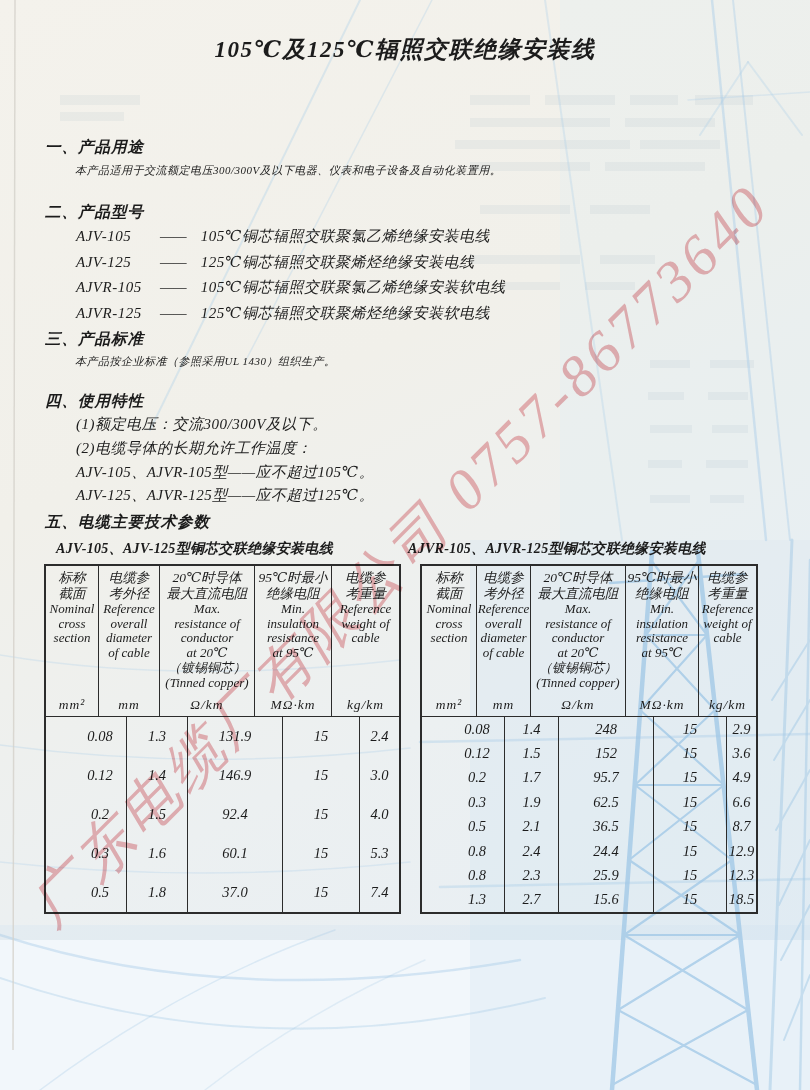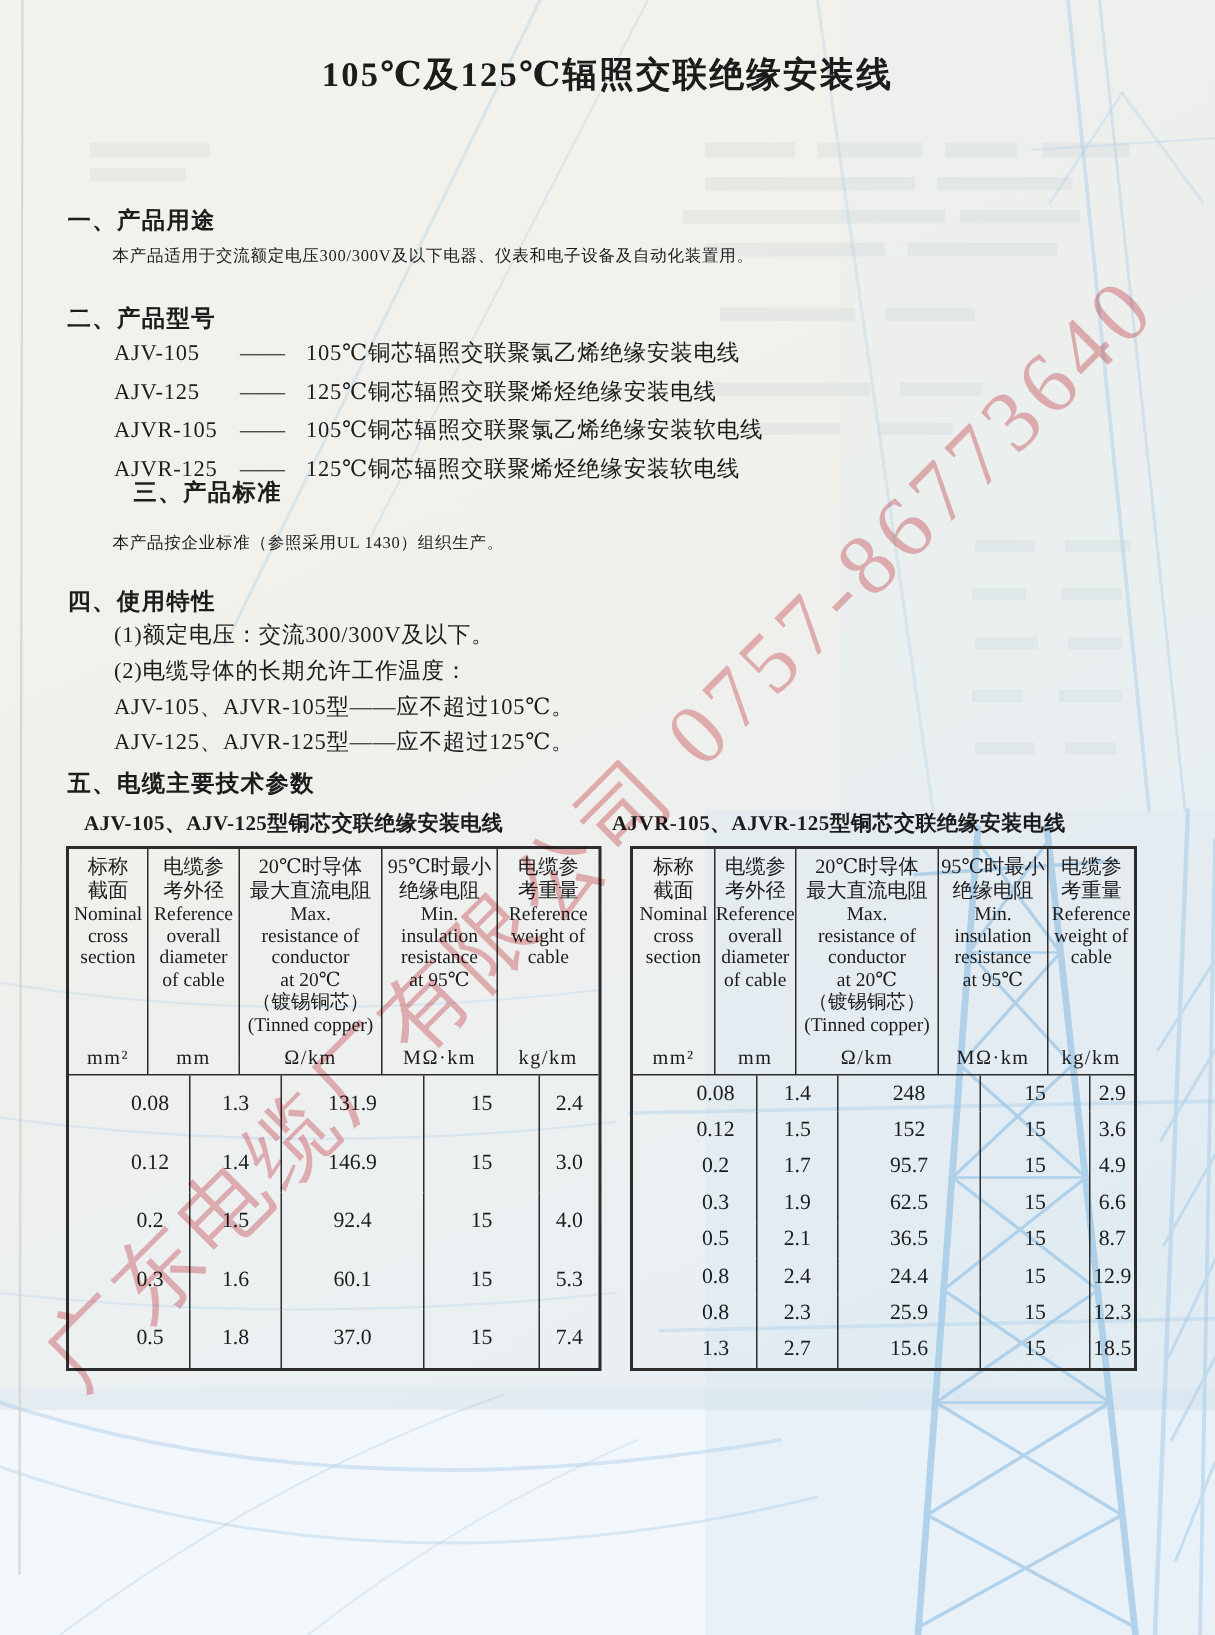--- a/index.html
+++ b/index.html
@@ -1,34 +1,34 @@
 <!DOCTYPE html>
 <html><head>
 <meta charset="utf-8">
 <style>
   html,body{margin:0;padding:0;}
   body{width:810px;height:1090px;overflow:hidden;
        font-family:"Liberation Serif","DejaVu Serif",serif;}
   .page{position:relative;width:810px;height:940px;
         background:linear-gradient(155deg,#f4f2ec 0%,#f1f0ea 40%,#ecf0f1 70%,#e7eef4 100%);
-        color:#1c1c1c;}
+        color:#1c1c1c;font-style:italic;}
   .bg{position:absolute;left:0;top:0;z-index:0;}
   .content-layer{position:absolute;left:0;top:0;width:810px;height:1090px;z-index:2;}
 
   .abs{position:absolute;}
   .page-title{left:0;right:0;top:34px;text-align:center;font-size:23px;font-weight:bold;
               letter-spacing:1.5px;}
   .sec-heading{font-size:15.5px;font-weight:bold;letter-spacing:1px;}
   .sec-body{font-size:11px;letter-spacing:0.5px;}
   .h1{left:45px;top:137px;} .b1{left:75px;top:163px;}
   .h2{left:45px;top:202px;}
   .models{left:76px;top:224px;font-size:15px;line-height:25.5px;letter-spacing:0.5px;}
   .model-code{display:inline-block;min-width:78px;}
   .model-dash{display:inline-block;margin:0 14px 0 6px;letter-spacing:0;}
-  .h3{left:45px;top:318px;margin-left:44px;} .b3{left:75px;top:354px;}
+  .h3{left:45px;top:329px;} .b3{left:75px;top:354px;}
   .h4{left:45px;top:391px;}
   .l4{left:76px;top:413px;font-size:15px;line-height:23.8px;letter-spacing:0.5px;}
   .h5{left:45px;top:512px;}
 
   .tbl-caption{font-size:14px;font-weight:bold;letter-spacing:0.3px;}
   .cap-left{left:56px;top:540px;} .cap-right{left:408px;top:540px;}
 
   .dtable{border:2px solid #2c2c2c;background:transparent;}
   .table-left{left:44px;top:564px;width:353px;}
   .table-right{left:420px;top:564px;width:334px;}

